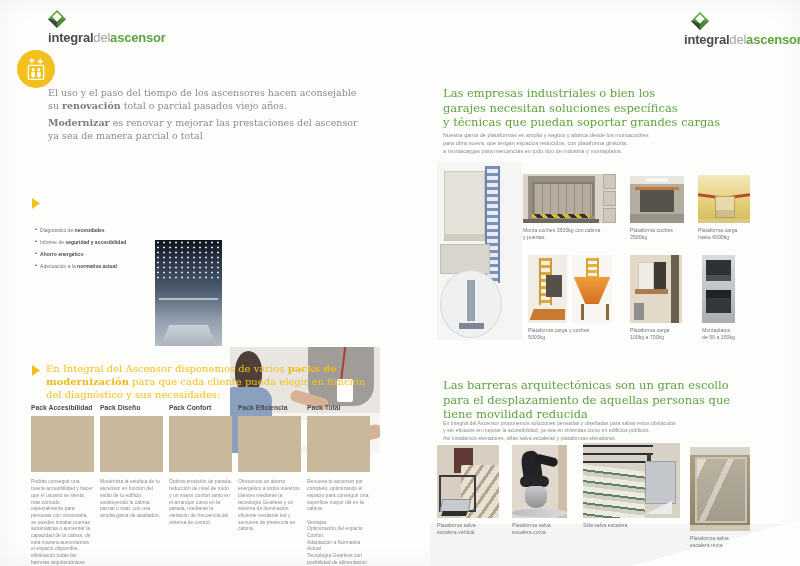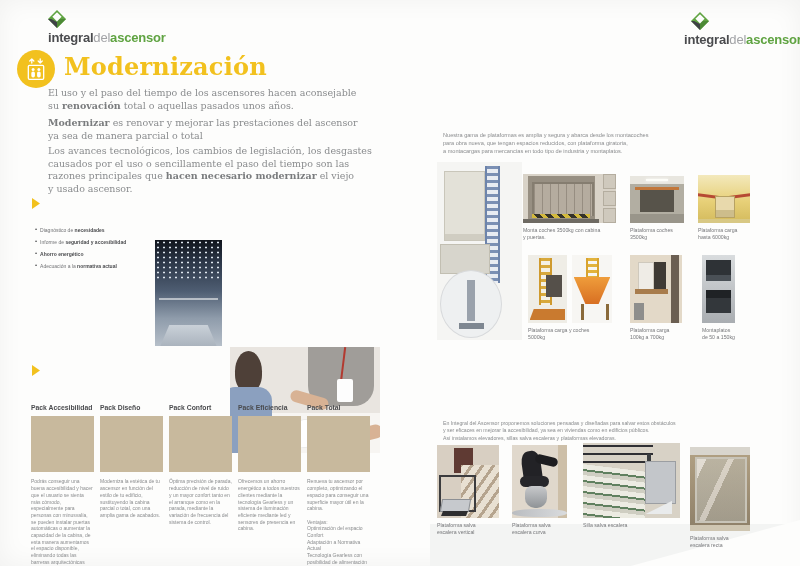--- a/index.html
+++ b/index.html
@@ -192,30 +192,25 @@
         <rect x="2.6" y="7" width="12.8" height="11.6" rx="1"></rect>
       </g>
       <g fill="#fff">
         <circle cx="6.6" cy="10.4" r="1.25"></circle>
           <rect x="5.1" y="12" width="3" height="5" rx="1.4"></rect>
         <circle cx="11.4" cy="10.4" r="1.25"></circle>
           <rect x="9.9" y="12" width="3" height="5" rx="1.4"></rect>
       </g>
     </svg>
   </div>
-  <div class="abs mod-title serif">Modernización</div>
 
   <div class="abs body-p serif pre" style="top:87px;"><span>El uso y el paso del tiempo de los ascensores hacen aconsejable
-su </span><b>renovación</b><span> total o aquellas pasados unos años.</span></div>
+su </span><b>renovación</b><span> total o parcial pasados viejo años.</span></div>
   <div class="abs body-p serif pre" style="top:117px;"><b>Modernizar</b><span> es renovar y mejorar las prestaciones del ascensor
 ya sea de manera parcial o total</span></div>
-  <div class="abs body-p serif pre" style="top:145px;"><span>Los avances tecnológicos, los cambios de legislación, los desgastes
-causados por el uso o sencillamente el paso del tiempo son las
-razones principales que </span><b>hacen necesario modernizar</b><span> el viejo
-y usado ascensor.</span></div>
 
   <div class="abs yarrow" style="left:32px;top:198px;"></div>
 
   <div class="abs bullets">
     <div class="bullet">
         <span class="dot">•</span>
         <span><span>Diagnóstico de </span><b>necesidades</b></span>
       </div>
     <div class="bullet">
         <span class="dot">•</span>
@@ -242,20 +237,23 @@
     <div class="m-badge"></div>
     <div class="m-table"></div>
     <div class="m-paper"></div>
     <div class="m-head"></div>
     <div class="m-shirt"></div>
     <div class="m-armA"></div>
     <div class="m-armB"></div>
   </div>
 
   <div class="abs yarrow" style="left:32px;top:365px;"></div>
+  <div class="abs hl serif pre" style="top:362px;"><span>En Integral del Ascensor disponemos de varios </span><b>packs de
+modernización</b><span> para que cada cliente pueda elegir en función
+del diagnóstico y sus necesidades:</span></div>
 
   <div class="pack" style="left:31px;">
     <div class="pack-name">Pack Accesibilidad</div>
     <div class="pack-box"></div>
     <div class="pack-desc pre">Podrás conseguir una buena accesibilidad y hacer que el usuario se sienta más cómodo, especialmente para personas con minusvalía, se pueden instalar puertas automáticas o aumentar la capacidad de la cabina, de esta manera aumentamos el espacio disponible, eliminando todas las barreras arquitectónicas para que sean accesibles para todo tipo de usuarios.</div>
   </div>
   <div class="pack" style="left:100px;">
     <div class="pack-name">Pack Diseño</div>
     <div class="pack-box"></div>
     <div class="pack-desc pre">Moderniza la estética de tu ascensor en función del estilo de tu edificio, sustituyendo la cabina parcial o total, con una amplia gama de acabados.</div>
@@ -288,20 +286,23 @@
   <div class="abs logo" style="left:684px;top:12px;">
     <svg width="18" height="18" viewBox="0 0 18 18" style="margin-left:7px;">
       <polygon points="9,0 18,9 9,18 0,9" fill="#5FA341"></polygon>
       <polygon points="9,9 18,9 9,18" fill="#4c8a35"></polygon>
       <polygon points="0,9 9,18 9,12 3.2,9" fill="#3E4145"></polygon>
       <polygon points="9,2.2 13.6,6.8 9,11.4 4.4,6.8" fill="#fdfdfc"></polygon>
     </svg>
     <div class="logo-text"><span class="lg-integral">integral</span><span class="lg-del">del</span><span class="lg-ascensor">ascensor</span></div>
   </div>
 
+  <div class="abs s-sub serif pre" style="left:443px;top:86px;">Las empresas industriales o bien los
+garajes necesitan soluciones específicas
+y técnicas que puedan soportar grandes cargas</div>
   <div class="abs s-para sans pre" style="left:443px;top:132px;">Nuestra gama de plataformas es amplia y segura y abarca desde los montacoches
 para obra nueva, que tengan espacios reducidos, con plataforma giratoria,
 a montacargas para mercancías en todo tipo de industria y montaplatos.</div>
 
   <div class="fig" style="left:437px;top:162px;width:85px;">
     <div class="ph ph-ind" style="width:85px;height:178px;">
       <div class="mast"></div>
       <div class="cab"></div>
       <div class="cab2"></div>
       <div class="circle">
@@ -379,20 +380,23 @@
 
   <div class="fig" style="left:702px;top:255px;width:40px;">
     <div class="ph ph-plates" style="width:33px;height:68px;">
       <div class="pl-top"></div>
       <div class="pl-bot"></div>
     </div>
     <div class="cap">Montaplatos
 de 50 a 150kg</div>
   </div>
 
+  <div class="abs s-sub serif pre" style="left:443px;top:378px;">Las barreras arquitectónicas son un gran escollo
+para el desplazamiento de aquellas personas que
+tiene movilidad reducida</div>
   <div class="abs s-para sans pre" style="left:443px;top:420px;font-size:5.2px;">En Integral del Ascensor proponemos soluciones pensadas y diseñadas para salvar estos obstáculos
 y ser eficaces en mejorar la accesibilidad, ya sea en viviendas como en edificios públicos.
 Así instalamos elevadores, sillas salva escaleras y plataformas elevadoras.</div>
 
   <div class="fig" style="left:437px;top:445px;width:62px;">
     <div class="ph ph-sv" style="width:62px;height:73px;">
       <div class="sv-door"></div>
       <div class="sv-stairs"></div>
       <div class="sv-rail"></div>
       <div class="sv-plate"></div>

